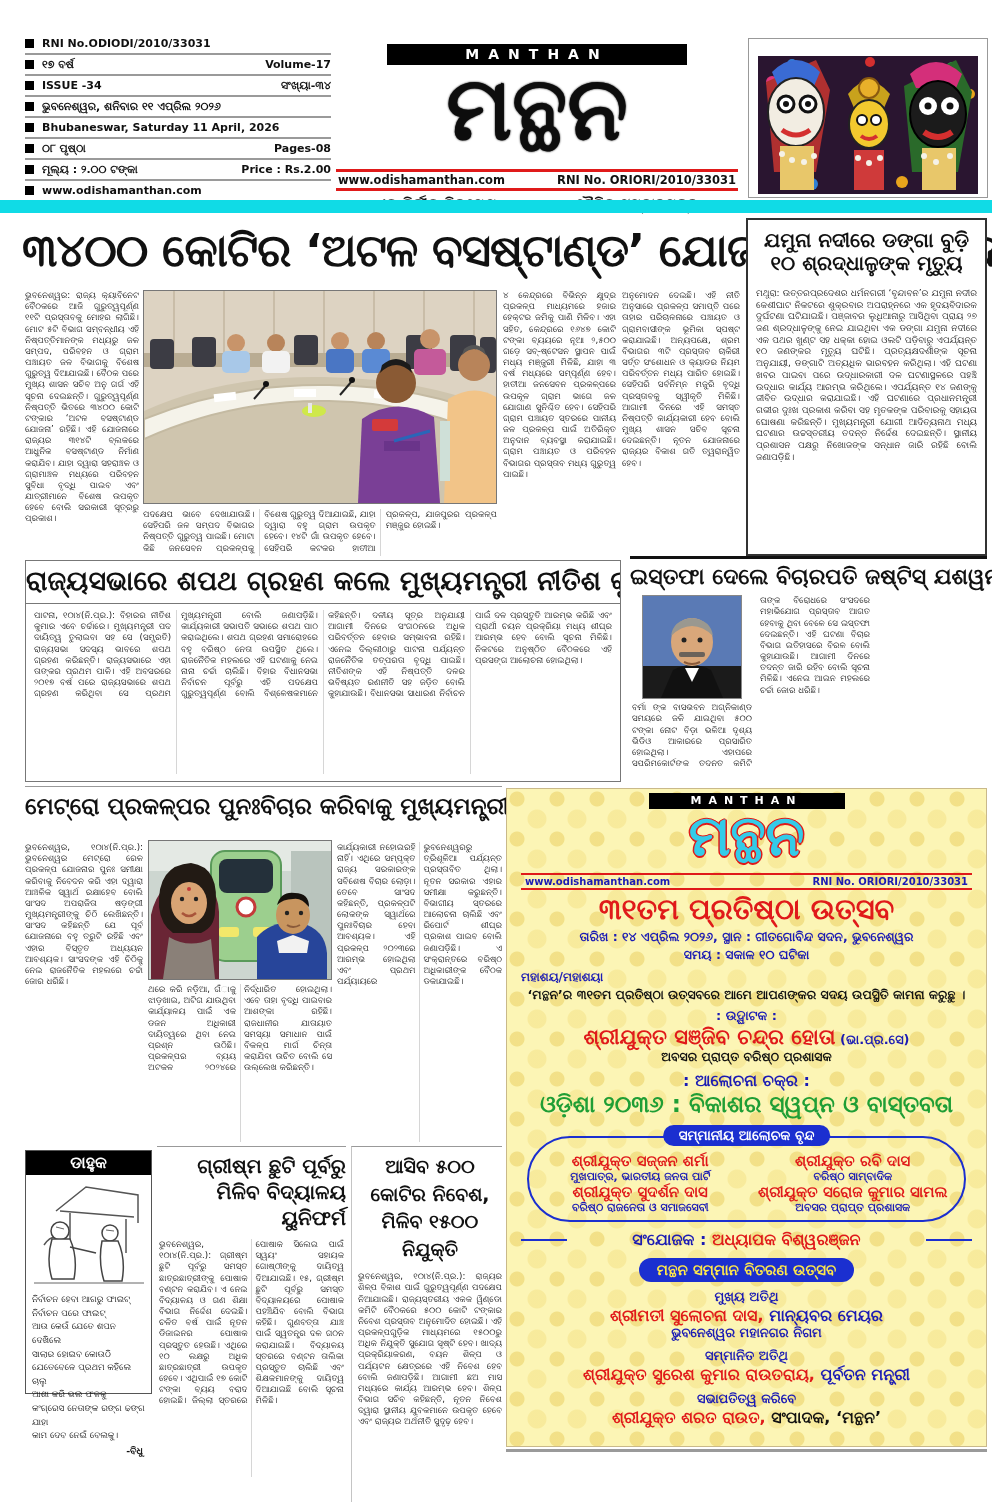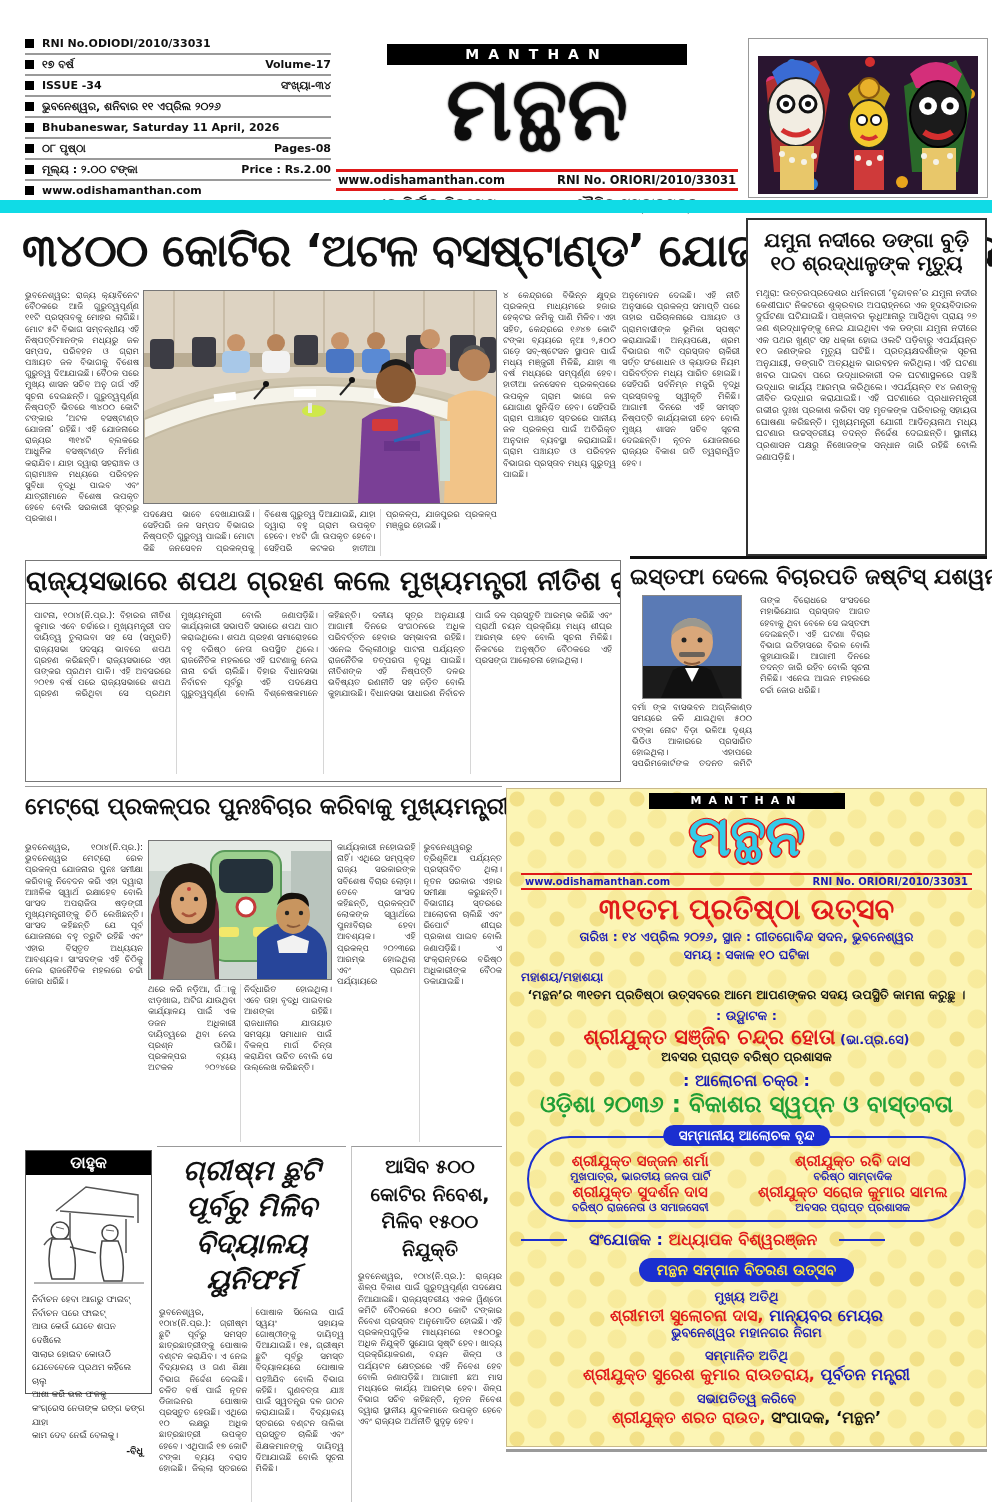--- a/index.html
+++ b/index.html
@@ -54,21 +54,21 @@
   #metro-photo{left:148px;top:840px;width:184px;height:140px;border:1px solid #777;box-sizing:border-box;background:#cfd8d2;}
   #metro-under{left:148px;top:984px;width:184px;height:158px;column-count:2;column-gap:8px;column-rule:1px solid #d6d6d6;}
   #metro-right{left:337px;top:842px;width:165px;height:300px;column-count:2;column-gap:8px;column-rule:1px solid #d6d6d6;}
   
   #cartoon-box{left:25px;top:1150px;width:127px;height:244px;border:1px solid #555;box-sizing:border-box;background:#fff;}
   #cartoon-title{background:#000;color:#fff;font-size:16px;font-weight:bold;text-align:center;height:24px;line-height:24px;}
   #cartoon-poem{font-size:8.8px;line-height:1.55;padding:2px 6px;white-space:pre-line;}
   #cartoon-sig{font-size:9.5px;font-weight:bold;text-align:right;padding-right:8px;}
   
   #uniform{left:157px;top:1146px;width:189px;border-top:1px solid #999;box-sizing:border-box;}
-  #uniform-head{font-size:28px;font-weight:900;text-align:center;line-height:1.3;margin:6px 0 8px 0;font-style:italic;}
+  #uniform-head{font-size:20px;font-weight:900;text-align:right;line-height:1.3;margin:6px 0 8px 0;}
   #uniform-body{columns:2;column-gap:8px;column-rule:1px solid #d6d6d6;height:238px;margin:0 2px;}
   #invest{left:351px;top:1146px;width:151px;border-top:1px solid #999;border-left:1px solid #c4c4c4;box-sizing:border-box;padding-left:6px;}
   #invest-head{font-size:19px;font-weight:900;text-align:center;line-height:1.45;margin:6px 0 8px 0;}
   #invest-body{height:238px;}
   
   #ad{left:506px;top:788px;width:481px;height:659px;box-sizing:border-box;border:1px solid #c9b98a;
       background-color:#fcf5b5;
       background-image:radial-gradient(circle at 10px 10px, rgba(234,208,98,.55) 0 7px, transparent 8px),
                        radial-gradient(circle at 30px 30px, rgba(247,232,150,.8) 0 9px, transparent 10px);
       background-size:40px 40px;text-align:center;padding:4px 14px;overflow:hidden;}
@@ -91,21 +91,21 @@
   #ad-inaug-name .sfx{font-size:13px;}
   #ad-inaug-desc{font-size:12.5px;font-weight:bold;}
   #ad-seminar-label{font-size:16px;font-weight:bold;margin-top:6px;}
   #ad-topic{font-size:23px;font-weight:900;margin-top:1px;}
   #ad-panel-group{position:relative;border:2px solid #1b2fd0;border-radius:55px;margin:18px 6px 0 6px;padding:14px 8px 6px 8px;}
   #ad-panel-pill{position:absolute;top:-13px;left:50%;transform:translateX(-50%);background:#1b2fd0;color:#fff;
                  font-size:13.5px;font-weight:bold;border-radius:14px;padding:2px 16px;white-space:nowrap;}
   #ad-panel-grid{display:grid;grid-template-columns:1fr 1fr;gap:1px 6px;}
   .panel-name{font-size:15px;font-weight:900;}
   .panel-desc{font-size:11px;font-weight:bold;}
-  #ad-coord{display:flex;align-items:center;justify-content:flex-start;gap:22px;margin-top:8px;}
+  #ad-coord{display:flex;align-items:center;justify-content:space-between;gap:8px;margin-top:8px;}
   #ad-coord .dash{flex:0 0 46px;height:0;border-top:2px solid #1b2fd0;}
   #ad-coord .t{font-size:16px;font-weight:900;white-space:nowrap;}
   #ad-award-pill{display:inline-block;background:#1b2fd0;color:#ffe84a;font-size:15px;font-weight:900;
                  border-radius:12px;padding:3px 18px;margin-top:9px;}
   .gline-label{font-size:13px;font-weight:bold;margin-top:7px;}
   .gline-name{font-size:16px;font-weight:900;margin-top:1px;}
 </style>
 </head>
 <body>
 

